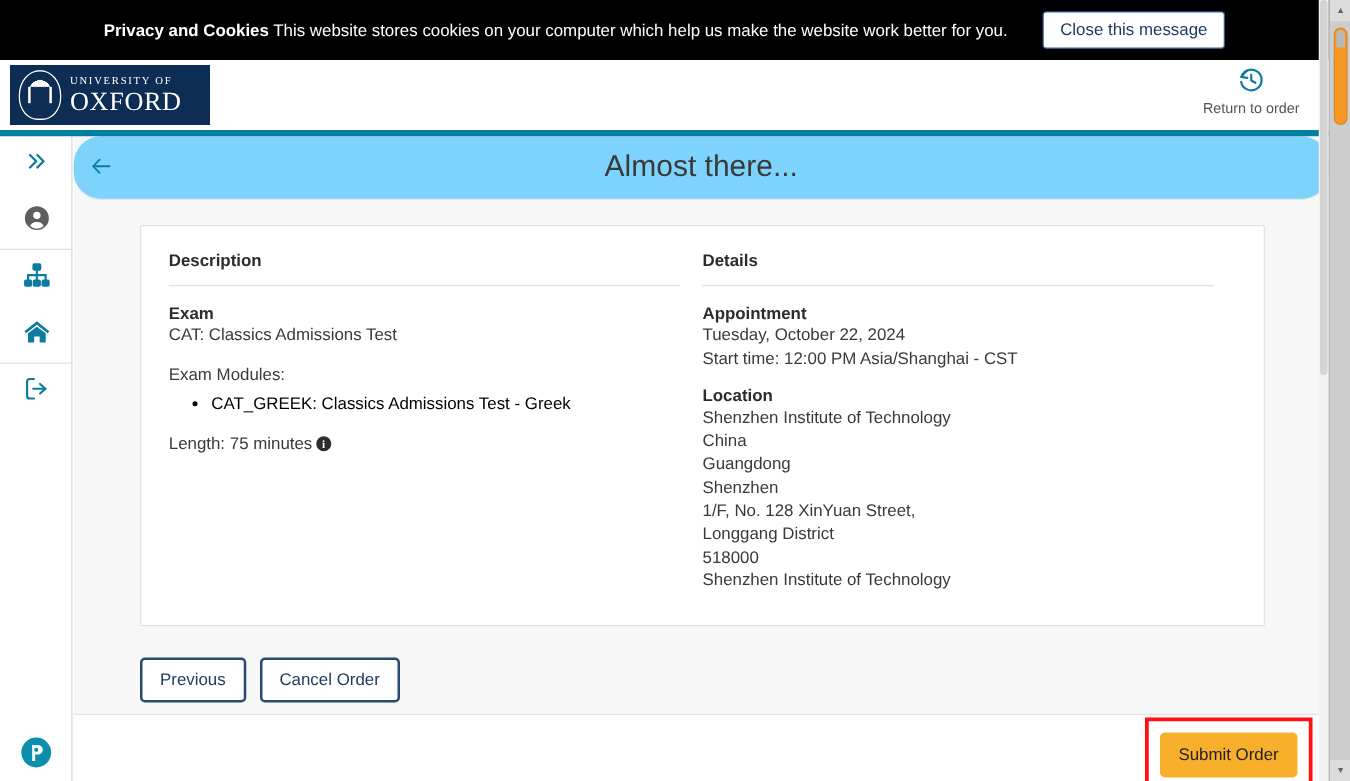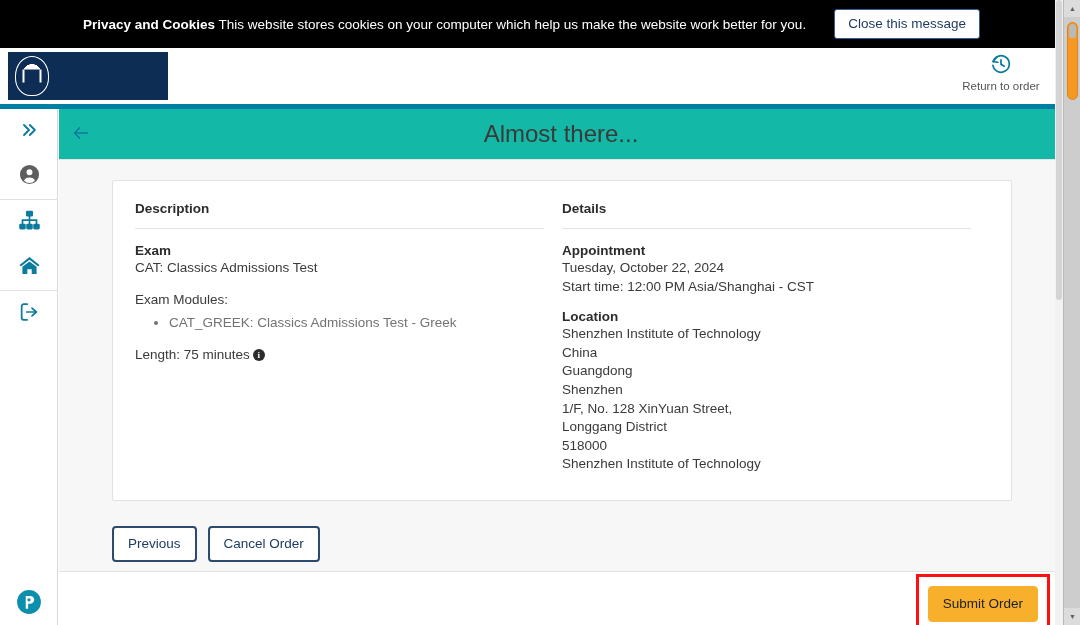--- a/index.html
+++ b/index.html
@@ -211,22 +211,23 @@
   .main {
     position: absolute;
     top: 109px; left: 59px;
     width: 1004px; height: 516px;
     background: #f7f7f7;
     z-index: 30;
   }
   .page-header {
     position: relative;
     height: 51px;
-    background: #14b8a6;
+    background: #7dd3fc;
     border-bottom: 1px solid #e6e6e6;
+    border-radius: 22px;
   }
   .back-arrow {
     position: absolute;
     left: 10px; top: 14px;
     width: 24px; height: 24px;
     display: flex; align-items: center; justify-content: center;
     cursor: pointer;
   }
   .page-title {
     position: absolute;
@@ -268,21 +269,21 @@
     color: #3a3a3a;
     line-height: 18.6px;
   }
   .gap { height: 13px; }
   .mod-list {
     margin: 5px 0 0 34px;
     padding: 0;
   }
   .mod-list li {
     font-size: 13.5px;
-    color: #737373;
+    color: #000000;
     line-height: 18.6px;
   }
   .info-dot {
     display: inline-block;
     width: 12px; height: 12px;
     border-radius: 50%;
     background: #2c2c2c;
     color: #ffffff;
     font-size: 9px;
     font-weight: bold;
@@ -350,20 +351,24 @@
     <div class="cookie-text">
       <b>Privacy and Cookies</b>
       <span>This website stores cookies on your computer which help us make the website work better for you.</span>
     </div>
     <button class="cookie-btn secondary">Close this message</button>
   </div>
 
   <div class="brand-header">
     <div class="ox-logo">
       <div class="ox-crest"></div>
+      <div class="ox-wordmark">
+        <span class="ox-uni">UNIVERSITY OF</span>
+        <span class="ox-name">OXFORD</span>
+      </div>
     </div>
     <div class="return-to-order">
       <span>
         <svg width="22" height="22" viewBox="0 0 24 24" fill="none" stroke="#0c7b9e" stroke-width="1.9" stroke-linecap="round" stroke-linejoin="round">
           <path d="M3.5 9.2 A9 9 0 1 1 3.2 13.6"></path>
           <polyline points="7.6,4.2 3.3,9.3 8.6,10.1"></polyline>
           <polyline points="12,7.6 12,12.4 15.6,14.4"></polyline>
         </svg>
       </span>
       <span class="rto-label">Return to order</span>

